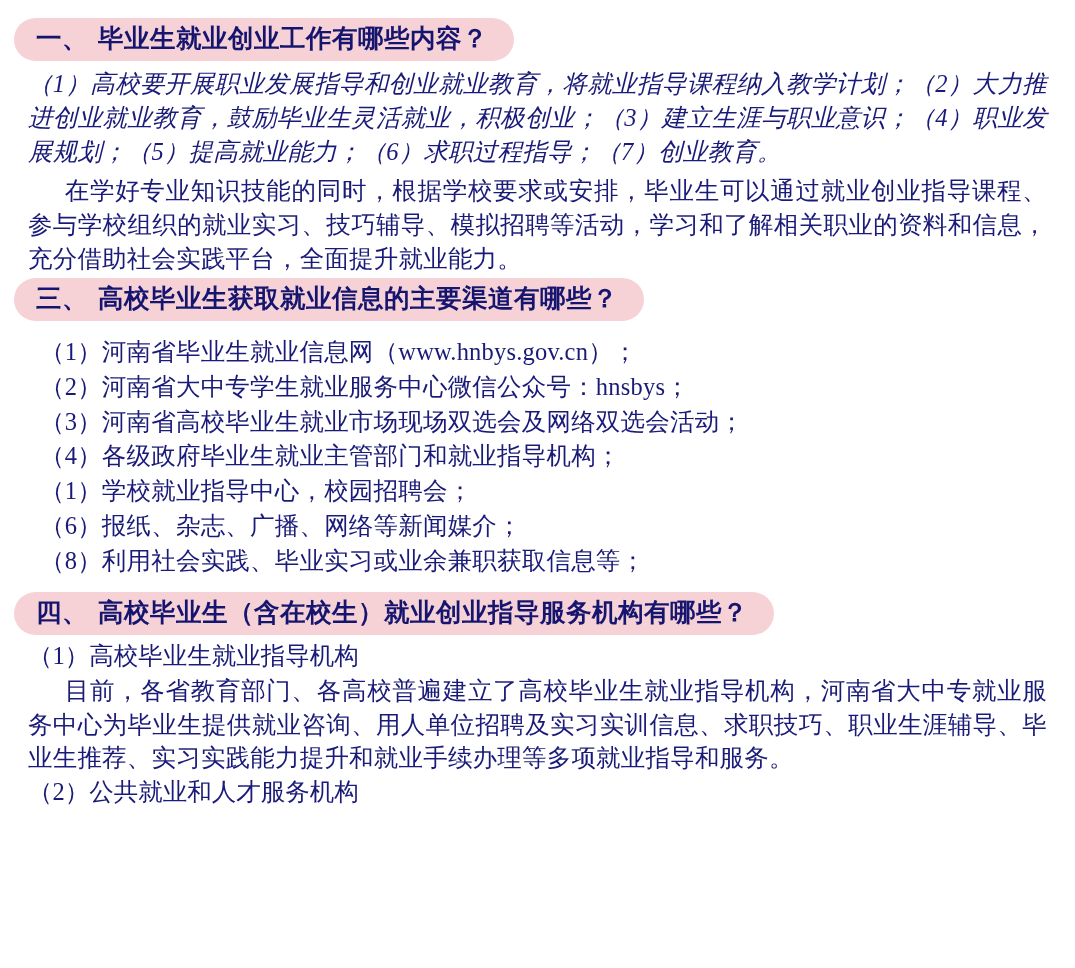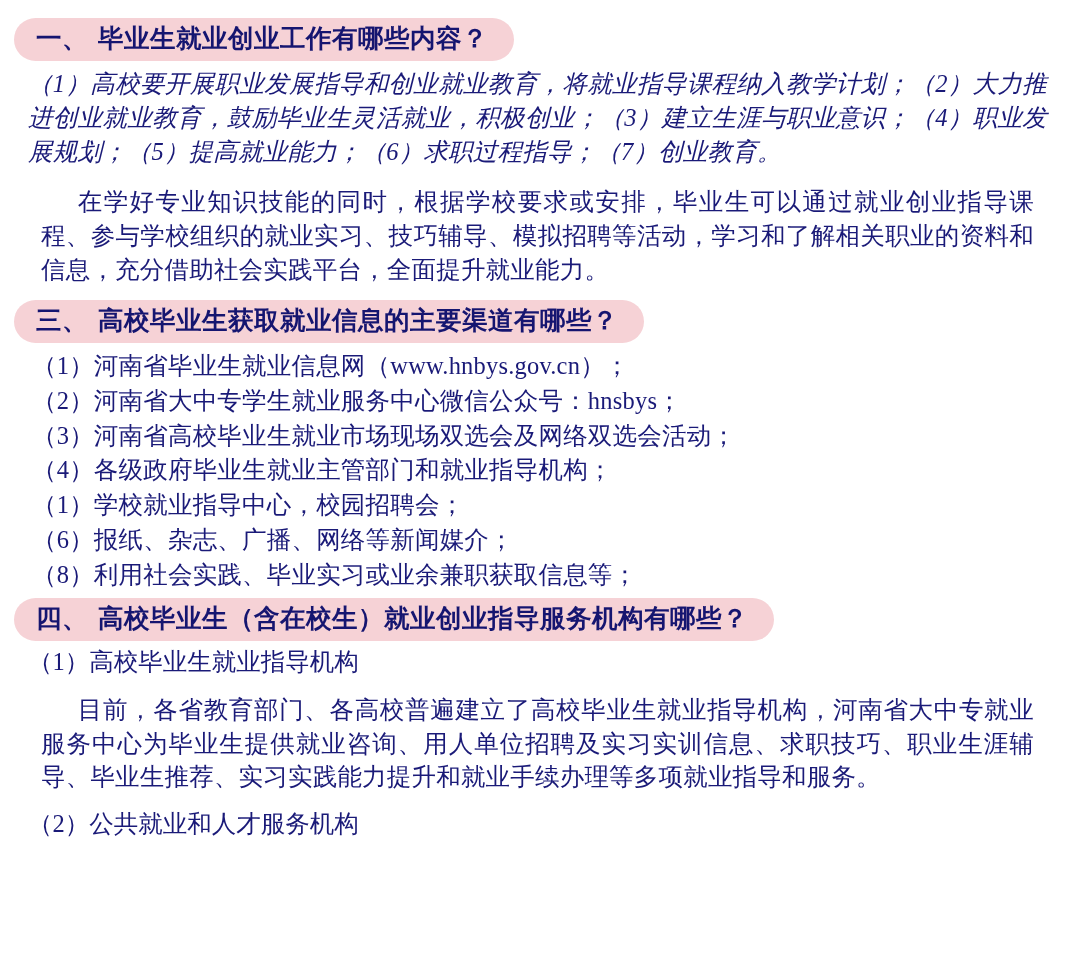--- a/index.html
+++ b/index.html
@@ -48,40 +48,40 @@
     line-height: 1.38;
     color: #1a1a78;
     letter-spacing: 0.2px;
     text-align: justify;
     padding: 2px 8px 4px 14px;
     margin: 0;
     font-style: italic;
   }
   .list {
     list-style: none;
-    margin: 4px;
+    margin: 12px;
     padding: 2px 8px 2px 14px;
   }
   .list li {
     font-size: 24.5px;
     line-height: 1.42;
     color: #1a1a78;
     letter-spacing: 0.2px;
     margin: 0;
     padding: 0;
     white-space: nowrap;
   }
   .para {
     font-size: 24.5px;
     line-height: 1.38;
     color: #1a1a78;
     letter-spacing: 0.2px;
     text-align: justify;
     padding: 0 8px 0 14px;
-    margin: 13px;
+    margin: 0;
   }
   .para.first-line-indent {
     text-indent: 1.5em;
   }
   .sub-label {
     font-size: 24.5px;
     line-height: 1.4;
     color: #1a1a78;
     padding: 0 8px 0 14px;
     margin: 0;

